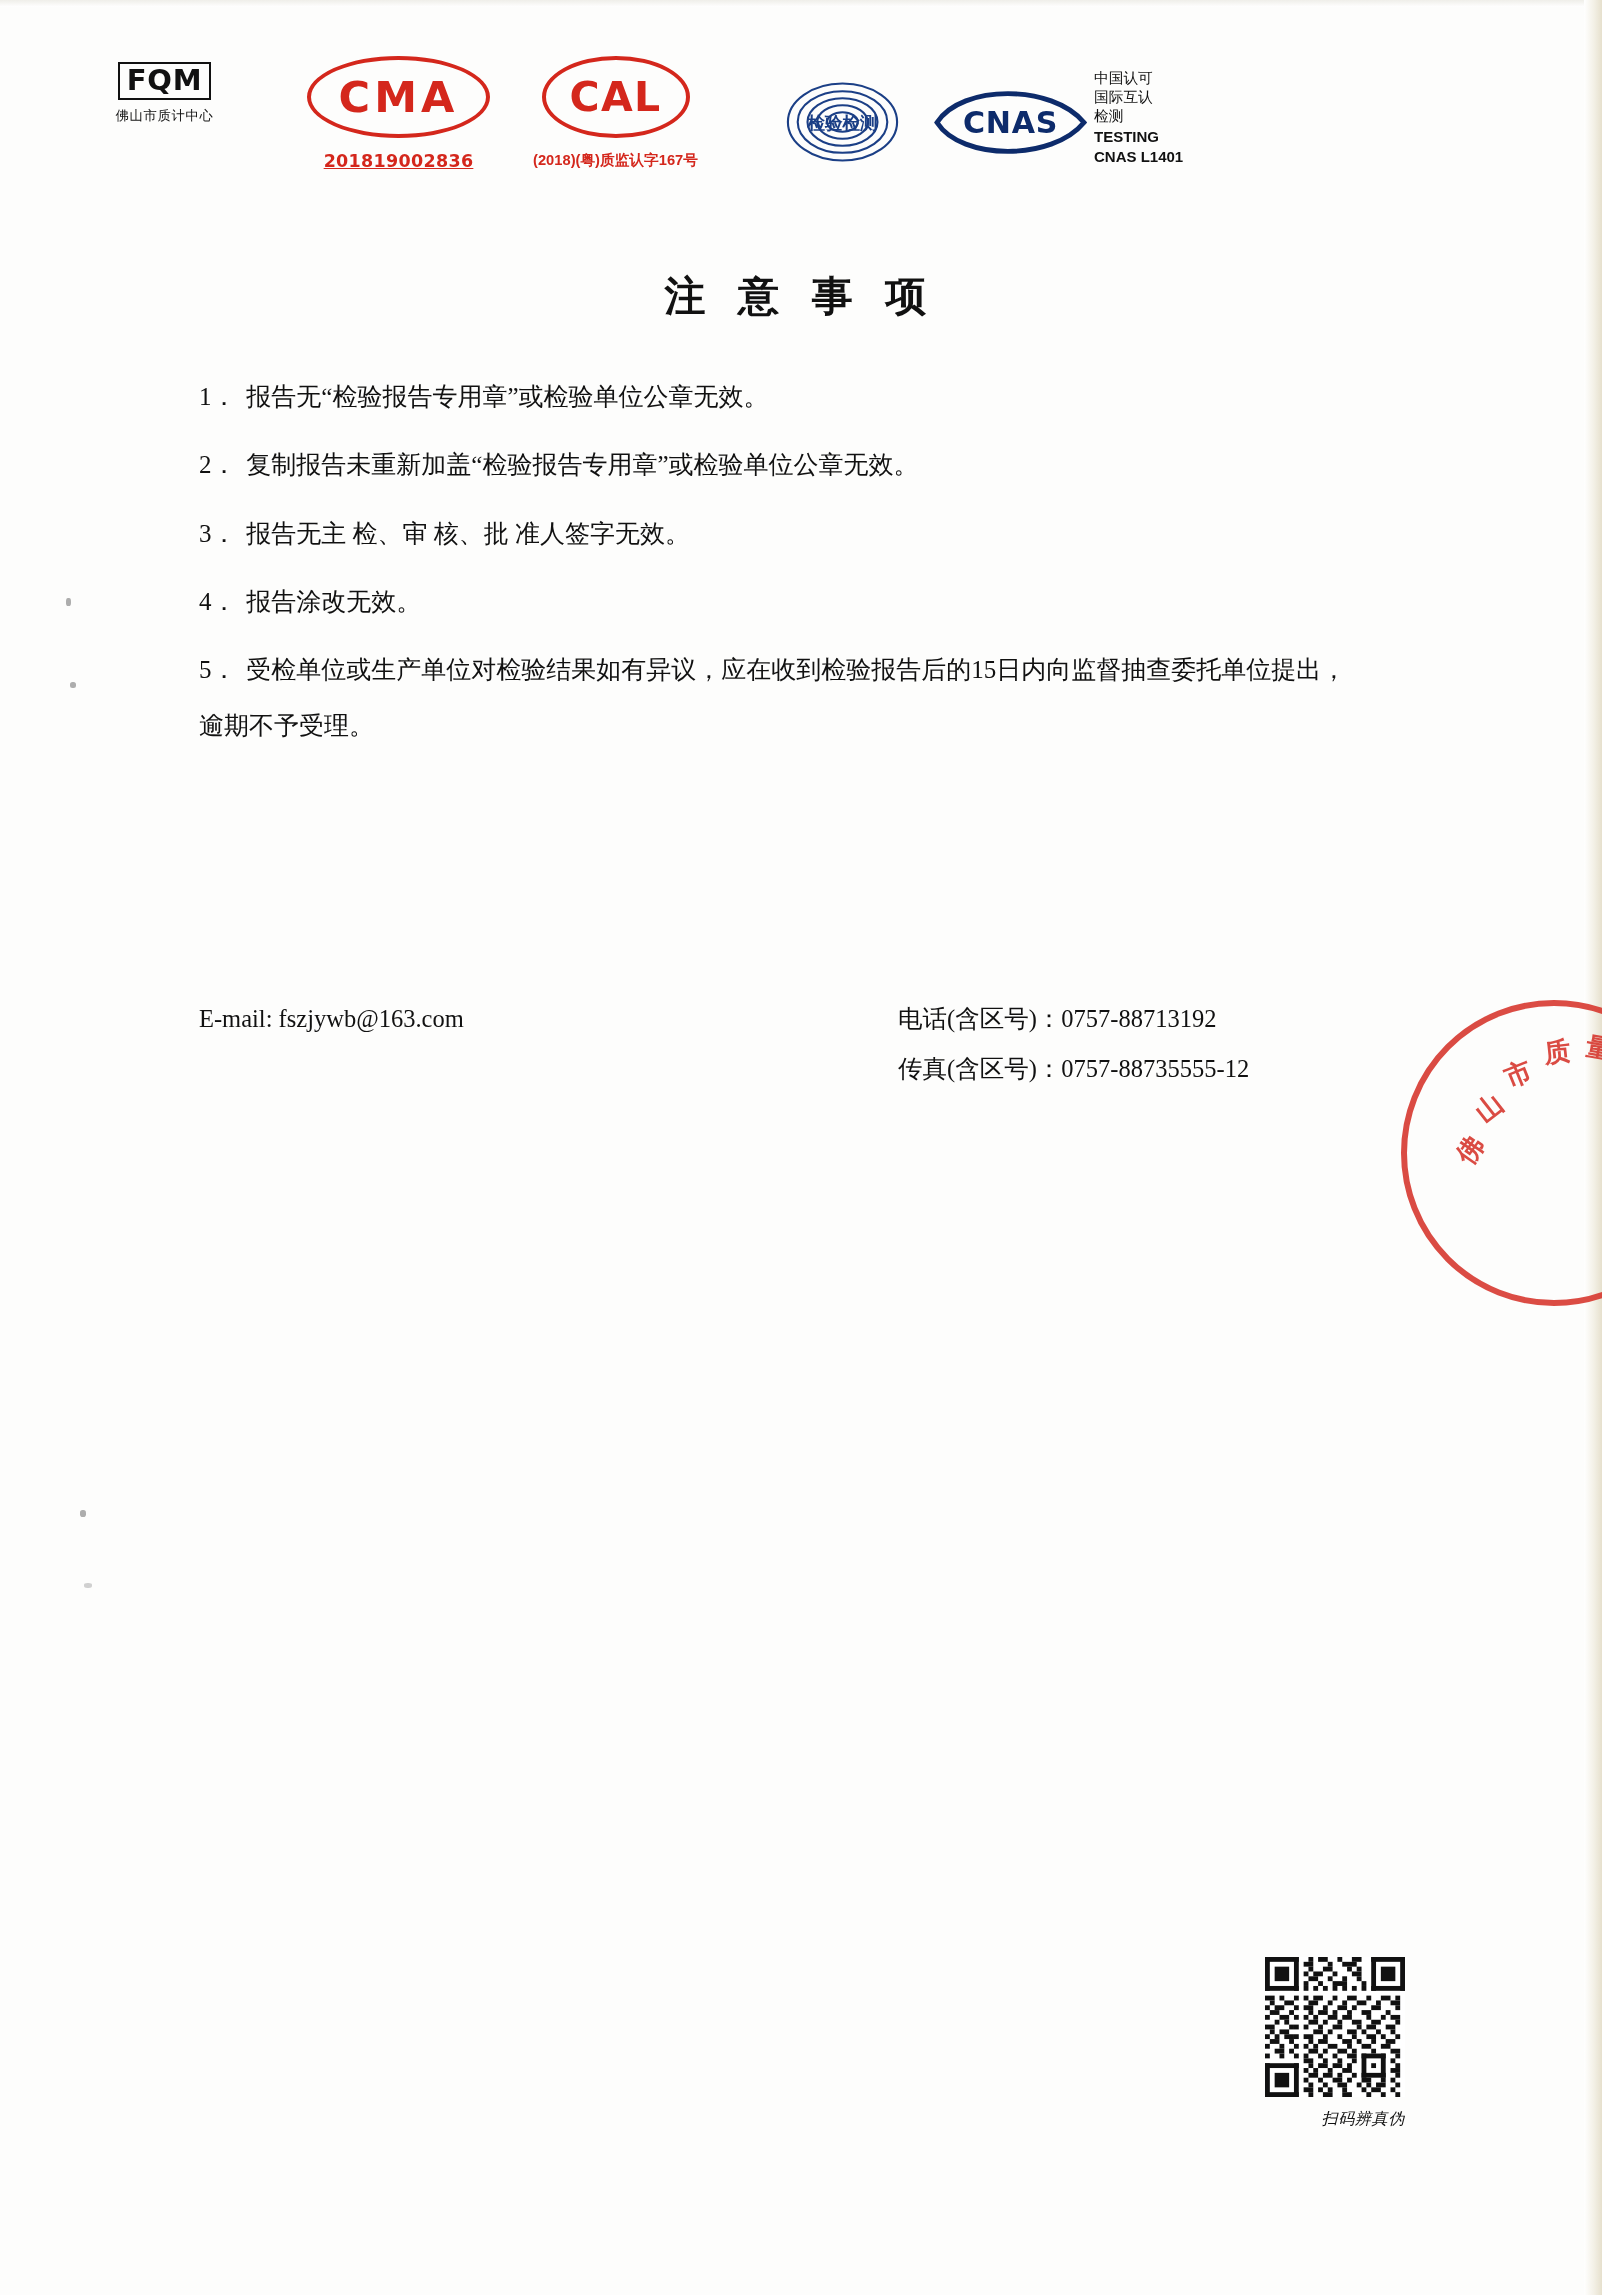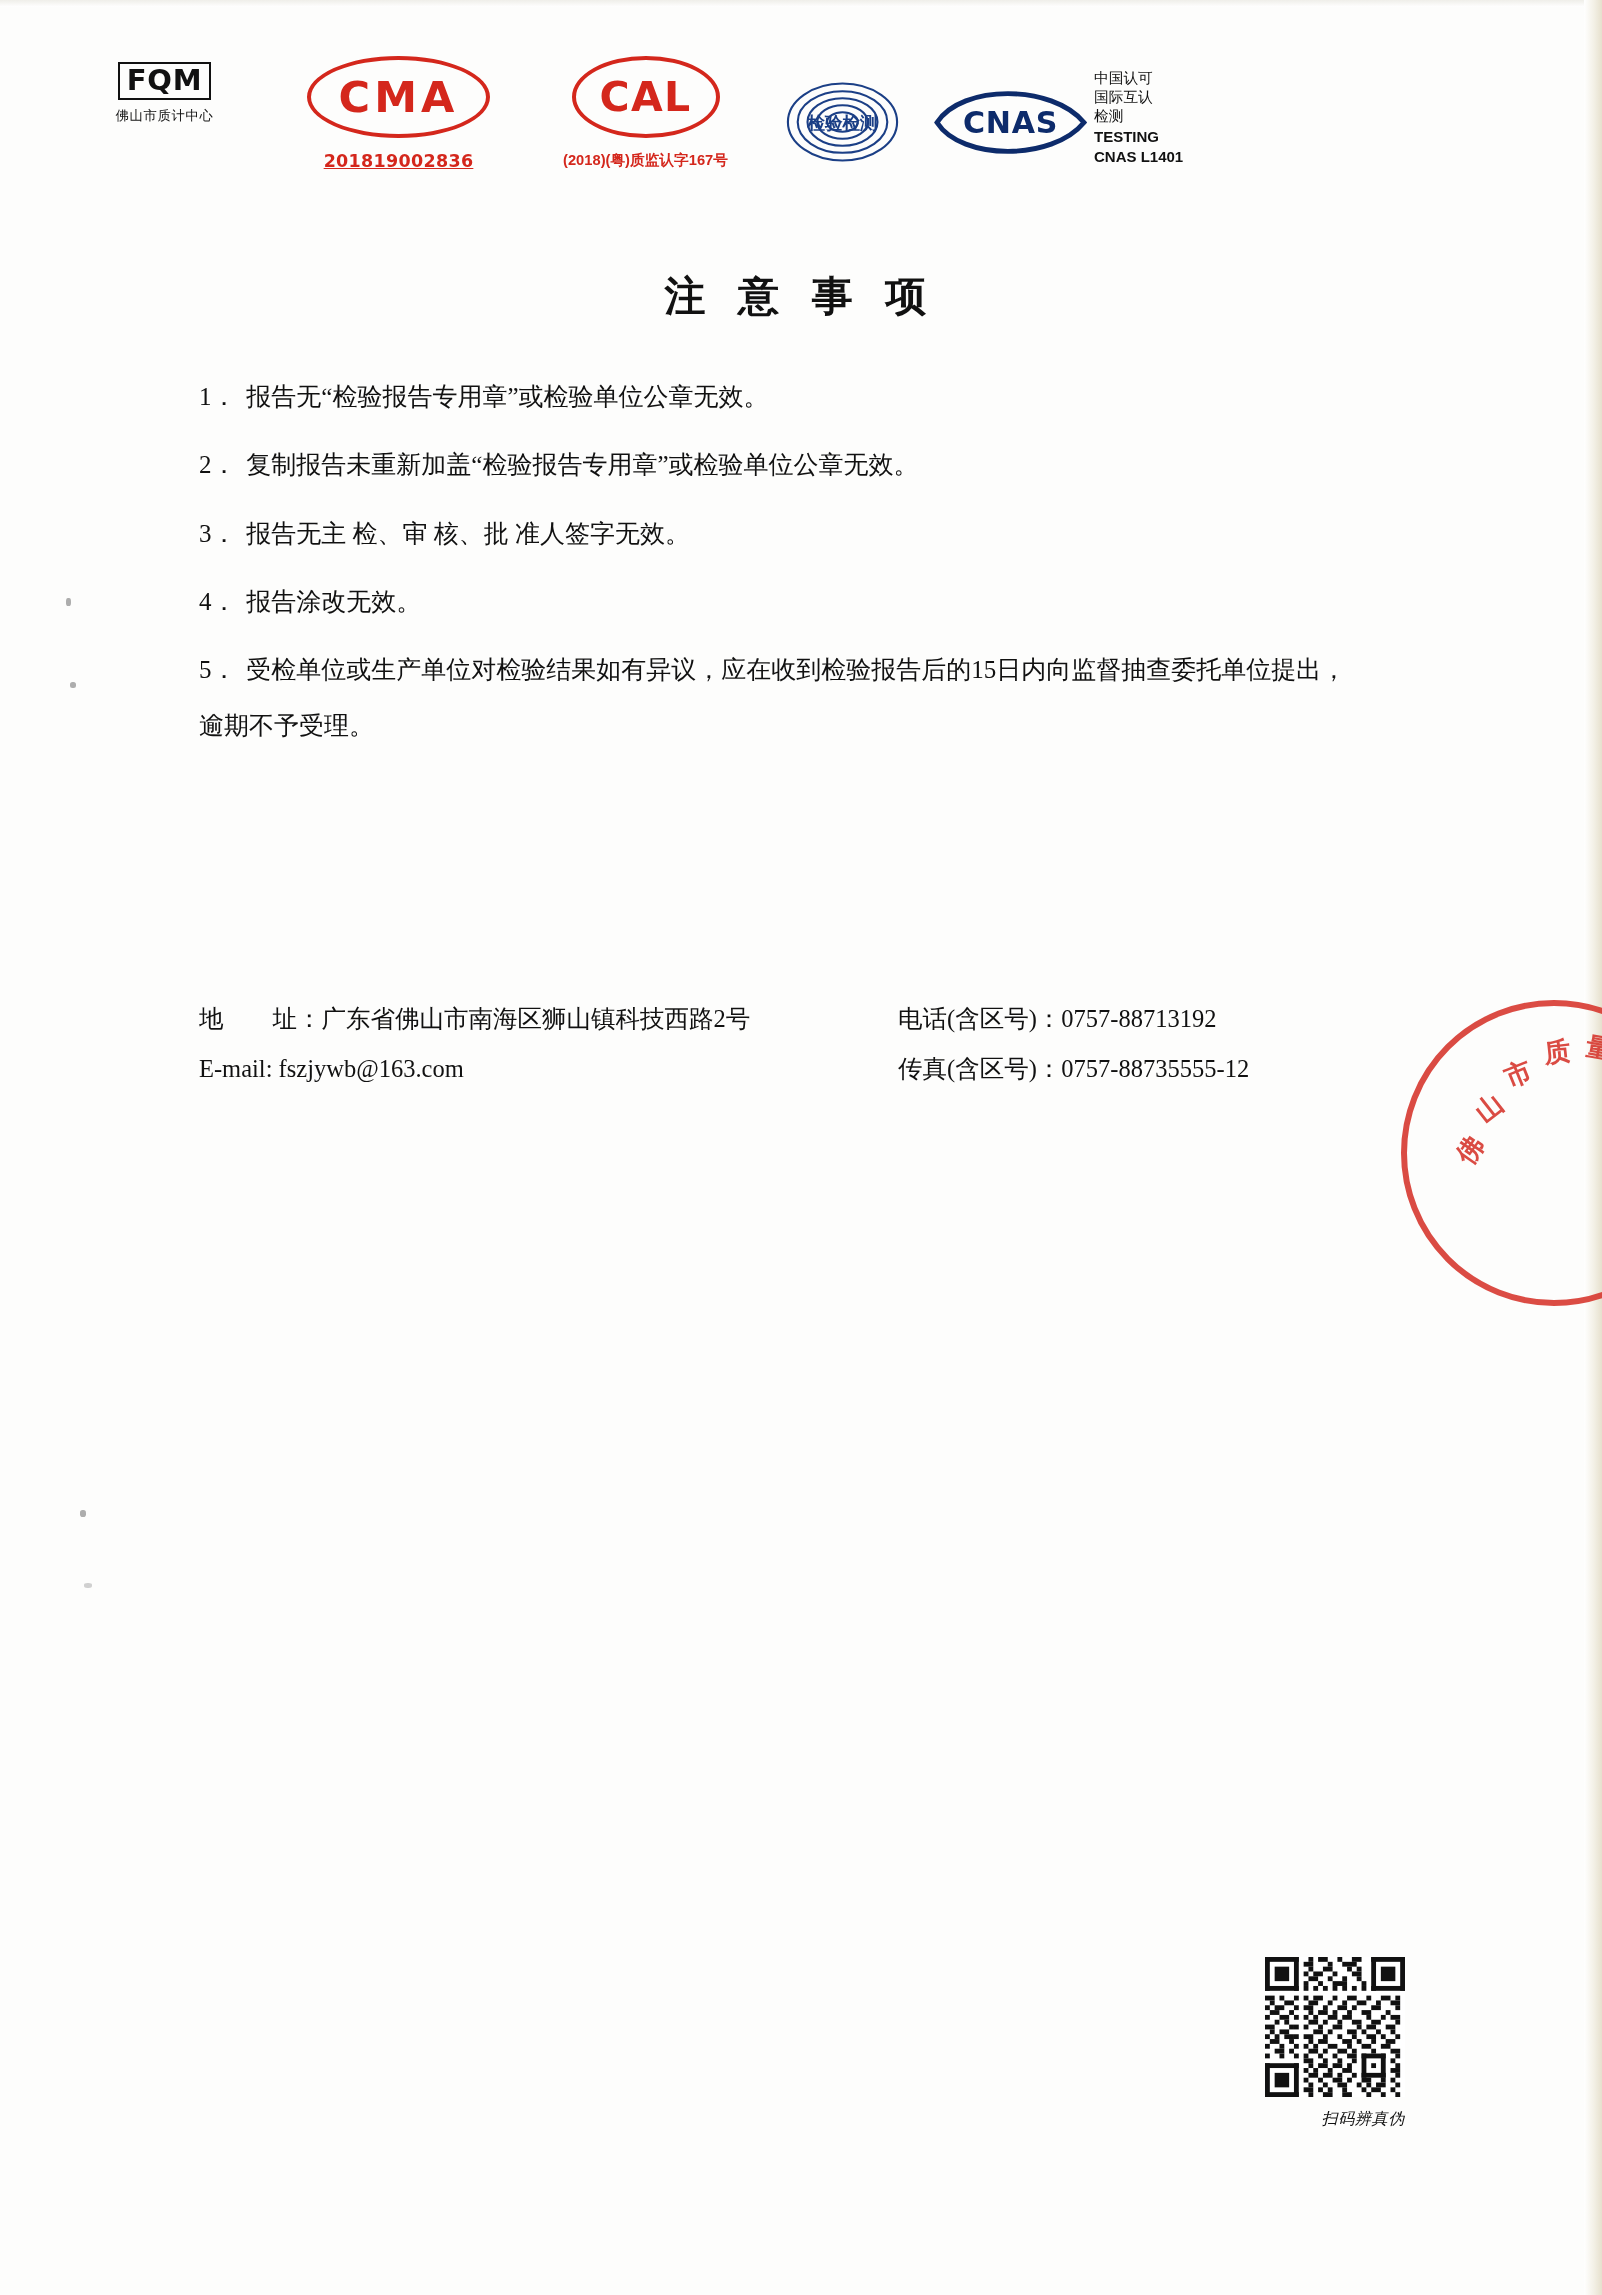--- a/index.html
+++ b/index.html
@@ -109,21 +109,21 @@
     font-family: "DejaVu Sans", sans-serif;
     font-weight: 700;
     font-size: 17.5px;
     letter-spacing: 0.3px;
     color: #d4271c;
   }
 
   
   .cal {
     position: absolute;
-    left: 460px;
+    left: 430px;
     top: 7px;
     width: 203px;
     text-align: center;
     color: #d4271c;
   }
   .cal-oval {
     width: 140px;
     height: 74px;
     margin: 0 auto;
     border: 4.9px solid #d4271c;
@@ -399,23 +399,20 @@
     <div class="note">
       <span class="note-num">5．</span>
       <span class="note-text">受检单位或生产单位对检验结果如有异议，应在收到检验报告后的15日内向监督抽查委托单位提出，</span>
     </div>
     <div class="note-cont">逾期不予受理。</div>
 
   </div>
 
   <div class="contact">
     <div class="contact-left">
-      <div class="crow">
-        <span>地　　址：</span><span>广东省佛山市南海区狮山镇科技西路2号</span>
-      </div>
       <div class="crow email">E-mail: fszjywb@163.com</div>
     </div>
     <div class="contact-right">
       <div class="crow">
         <span>电话(含区号)：</span><span>0757-88713192</span>
       </div>
       <div class="crow">
         <span>传真(含区号)：</span><span>0757-88735555-12</span>
       </div>
     </div>

